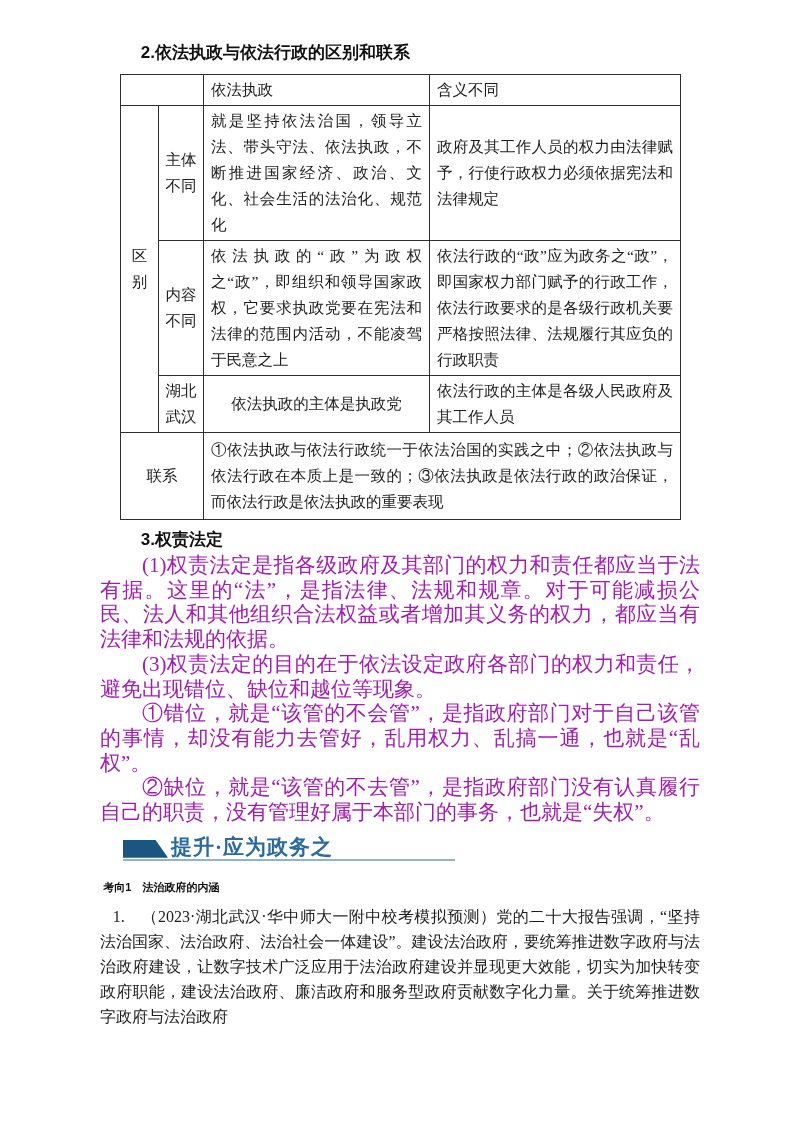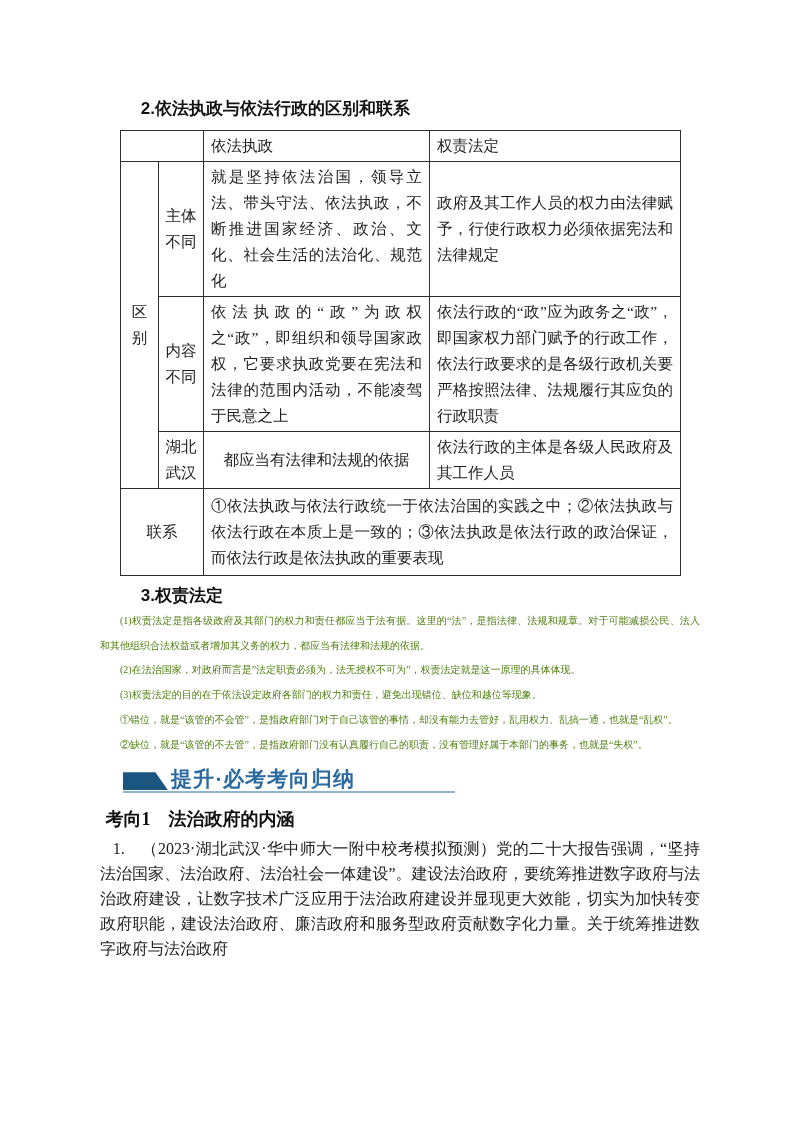--- a/index.html
+++ b/index.html
@@ -1,62 +1,62 @@
 <!DOCTYPE html>
 <html><head>
 <meta charset="utf-8">
 <style>
   html,body{margin:0;padding:0;}
   body{
     width:800px;height:1132px;background:#ffffff;color:#1d1d1d;
     font-family:"Liberation Serif","DejaVu Serif",serif;
     overflow:hidden;
   }
-  .page{box-sizing:border-box;width:800px;height:1132px;padding:96px 100px 0 100px;}
+  .page{box-sizing:border-box;width:800px;height:1132px;padding:40px 100px 0 100px;}
 
   .sec-title{
     margin:0;font-size:17px;line-height:26px;font-weight:bold;
     font-family:"Liberation Sans","DejaVu Sans",sans-serif;
     text-indent:2.4em;color:#111;
   }
 
   table.exam-table{
     border-collapse:collapse;table-layout:fixed;width:560px;
     margin:8px 0 0 20px;font-size:15.5px;
   }
   .exam-table td{
     border:1px solid #2e2e2e;line-height:26px;vertical-align:middle;
     padding:2px 7px;text-align:justify;word-break:break-all;
   }
   .exam-table td.hdr{text-align:left;}
   .exam-table td.lbl{text-align:center;padding:2px 4px;}
   .exam-table td.ctr{text-align:center;}
 
   .body-para{
-    margin:0;font-size:10px;line-height:24.7px;text-align:justify;
-    text-indent:2em;word-break:break-all;color:#4d7c0f;
+    margin:0;font-size:21px;line-height:24.7px;text-align:justify;
+    text-indent:2em;word-break:break-all;color:#a21caf;
   }
   .sec3-title{margin-top:7px;}
 
   .banner{
     margin:11px 0 0 23px;width:332px;display:flex;align-items:flex-end;
     border-bottom:2px solid #8fb4cc;padding-bottom:1px;gap:3px;
   }
   .banner-shape{
     width:45px;height:18px;background:#1a567f;flex:0 0 auto;
     clip-path:polygon(0 0,72% 0,100% 100%,0 100%);
   }
   .banner-title{
     font-size:21px;line-height:22px;font-weight:bold;color:#2b6a9e;
     letter-spacing:1px;font-family:"Liberation Serif","DejaVu Serif",serif;
   }
 
   .kx-heading{
-    margin:14px 0 0 0;font-size:18px;line-height:25px;font-weight:bold;
-    font-family:Liberation Serif, serif;color:#111;
+    margin:14px 0 0 0;font-size:11px;line-height:25px;font-weight:bold;
+    font-family:Liberation Sans, sans-serif;color:#111;
     text-indent:0.3em;
   }
   .question{
     margin:4px 0 0 0;font-size:16px;line-height:25px;text-align:justify;
     text-indent:0.8em;word-break:break-all;color:#1d1d1d;
   }
 </style>
 </head>
 <body>
 
@@ -68,55 +68,54 @@
     <colgroup>
       <col style="width:38px">
         <col style="width:45px">
         <col style="width:226px">
         <col style="width:251px">
     </colgroup>
     <tbody>
       <tr style="height:30px">
         <td colspan="2" class="hdr"></td>
         <td class="hdr">依法执政</td>
-        <td class="hdr">权责法定</td>
+        <td class="hdr">含义不同</td>
       </tr>
       <tr style="height:112px">
         <td rowspan="3" class="lbl">区别</td>
         <td class="lbl">主体不同</td>
         <td>就是坚持依法治国，领导立法、带头守法、依法执政，不断推进国家经济、政治、文化、社会生活的法治化、规范化</td>
         <td>政府及其工作人员的权力由法律赋予，行使行政权力必须依据宪法和法律规定</td>
       </tr>
       <tr style="height:127px">
         <td class="lbl">内容不同</td>
         <td>依法执政的“政”为政权之“政”，即组织和领导国家政权，它要求执政党要在宪法和法律的范围内活动，不能凌驾于民意之上</td>
         <td>依法行政的“政”应为政务之“政”，即国家权力部门赋予的行政工作，依法行政要求的是各级行政机关要严格按照法律、法规履行其应负的行政职责</td>
       </tr>
       <tr style="height:56px">
         <td class="lbl">湖北武汉</td>
-        <td class="ctr">都应当有法律和法规的依据</td>
+        <td class="ctr">依法执政的主体是执政党</td>
         <td>依法行政的主体是各级人民政府及其工作人员</td>
       </tr>
       <tr style="height:87px">
         <td colspan="2" class="lbl">联系</td>
         <td colspan="2">①依法执政与依法行政统一于依法治国的实践之中；②依法执政与依法行政在本质上是一致的；③依法执政是依法行政的政治保证，而依法行政是依法执政的重要表现</td>
       </tr>
     </tbody>
   </table>
 
   <p class="sec-title sec3-title">3.权责法定</p>
 
   <p class="body-para">(1)权责法定是指各级政府及其部门的权力和责任都应当于法有据。这里的“法”，是指法律、法规和规章。对于可能减损公民、法人和其他组织合法权益或者增加其义务的权力，都应当有法律和法规的依据。</p>
-  <p class="body-para">(2)在法治国家，对政府而言是”法定职责必须为，法无授权不可为”，权责法定就是这一原理的具体体现。</p>
   <p class="body-para">(3)权责法定的目的在于依法设定政府各部门的权力和责任，避免出现错位、缺位和越位等现象。</p>
   <p class="body-para">①错位，就是“该管的不会管”，是指政府部门对于自己该管的事情，却没有能力去管好，乱用权力、乱搞一通，也就是“乱权”。</p>
   <p class="body-para">②缺位，就是“该管的不去管”，是指政府部门没有认真履行自己的职责，没有管理好属于本部门的事务，也就是“失权”。</p>
 
   <div class="banner">
     <span class="banner-shape"></span>
-    <span class="banner-title">提升·必考考向归纳</span>
+    <span class="banner-title">提升·应为政务之</span>
   </div>
 
   <p class="kx-heading">考向1　法治政府的内涵</p>
 
   <p class="question">1.　（2023·湖北武汉·华中师大一附中校考模拟预测）党的二十大报告强调，“坚持法治国家、法治政府、法治社会一体建设”。建设法治政府，要统筹推进数字政府与法治政府建设，让数字技术广泛应用于法治政府建设并显现更大效能，切实为加快转变政府职能，建设法治政府、廉洁政府和服务型政府贡献数字化力量。关于统筹推进数字政府与法治政府</p>
 
 </div>
 
 </body></html>

